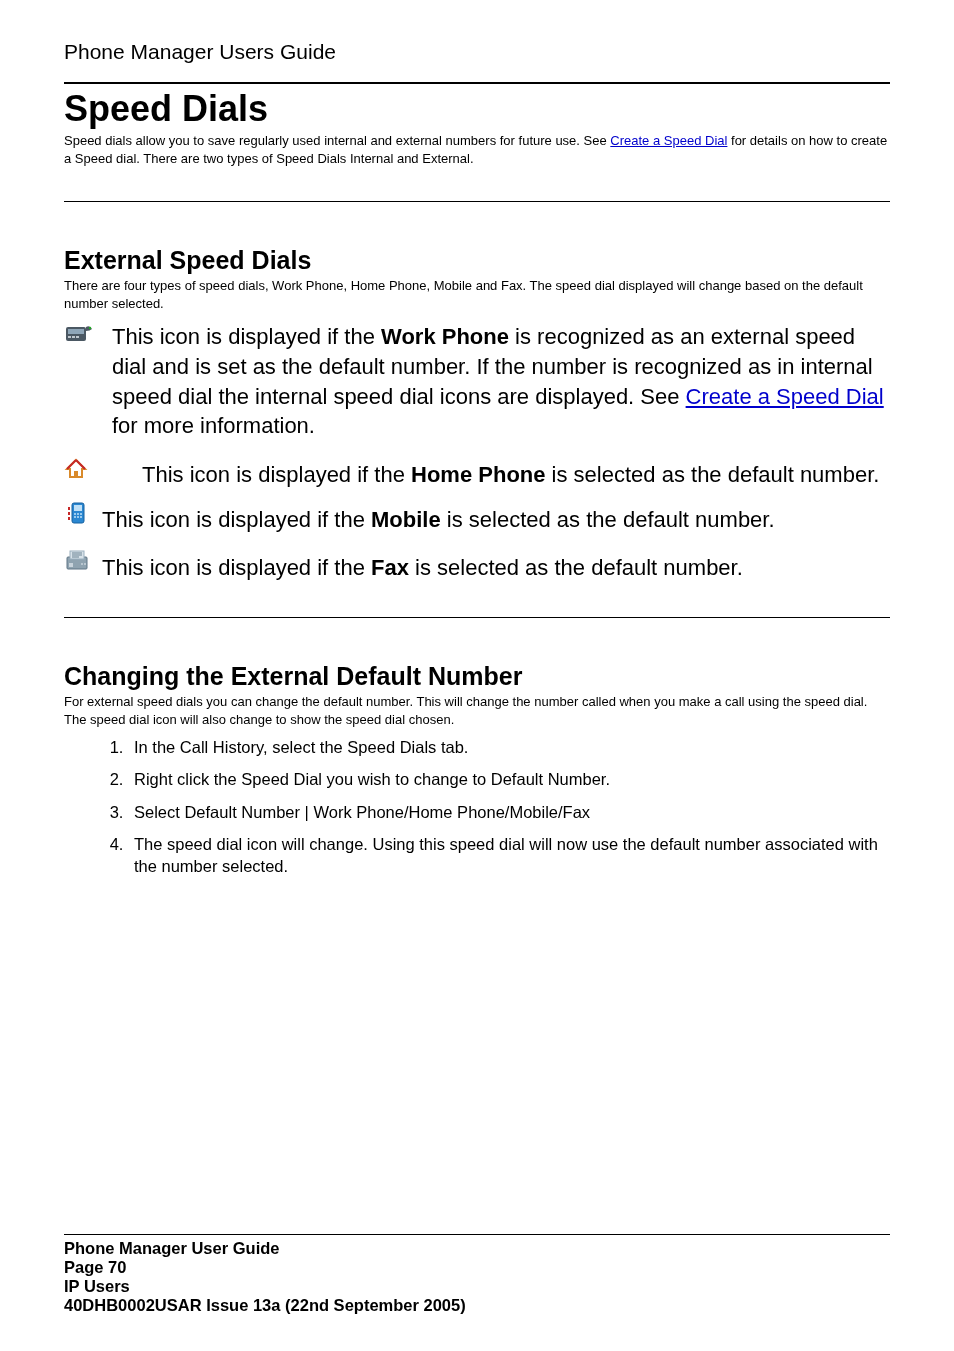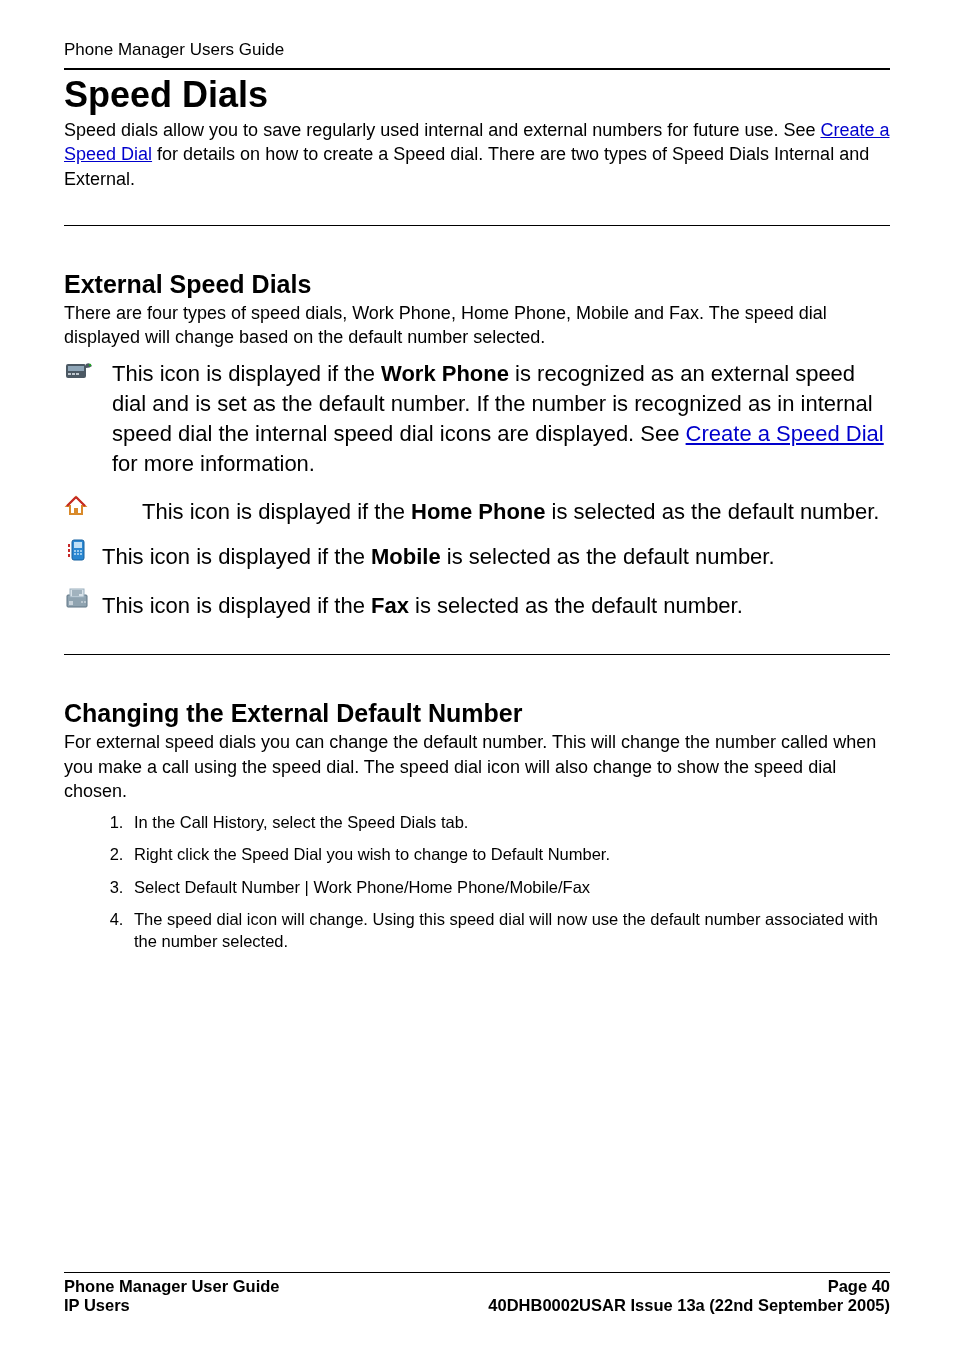--- a/index.html
+++ b/index.html
@@ -10,41 +10,41 @@
     body {
       font-family: Arial, Helvetica, sans-serif;
       background: #fff;
       color: #000;
       width: 954px;
       height: 1351px;
       position: relative;
       padding: 40px 64px 0 64px;
     }
     .header-text {
-      font-size: 17px;
-      margin-bottom: 8px;
+      font-size: 21px;
+      margin-bottom: 18px;
     }
     .header-rule {
       border: none;
       border-top: 2.5px solid #000;
       margin-bottom: 4px;
     }
     h1.section-title {
       font-size: 36px;
       font-weight: bold;
       margin-bottom: 2px;
     }
     h2.subsection-title {
       font-size: 25px;
       font-weight: bold;
       margin-bottom: 2px;
       margin-top: 44px;
     }
     .body-text {
-      font-size: 18px;
+      font-size: 13px;
       line-height: 1.35;
     }
     .link {
       color: #0000cc;
       text-decoration: underline;
       cursor: pointer;
     }
     .section-gap {
       height: 34px;
     }
@@ -90,20 +90,21 @@
     .footer-rule {
       border: none;
       border-top: 1.5px solid #000;
       margin-bottom: 4px;
     }
     .footer-row {
       display: flex;
       justify-content: space-between;
       font-size: 16.5px;
       font-weight: bold;
+      flex-direction: column;
     }
     b {
       font-weight: bold;
     }
     svg {
       display: block;
     }
   </style>
 </head>
 <body>
@@ -210,19 +211,19 @@
   <li>In the Call History, select the Speed Dials tab.</li>
   <li>Right click the Speed Dial you wish to change to Default Number.</li>
   <li>Select Default Number | Work Phone/Home Phone/Mobile/Fax</li>
   <li>The speed dial icon will change. Using this speed dial will now use the default number associated with the number selected.</li>
 </ol>
 
 <div class="footer">
   <hr class="footer-rule">
   <div class="footer-row">
     <span>Phone Manager User Guide</span>
-    <span>Page 40</span>
+    <span>Page 70</span>
   </div>
   <div class="footer-row">
     <span>IP Users</span>
     <span>40DHB0002USAR Issue 13a (22nd September 2005)</span>
   </div>
 </div>
 
 </body></html>

